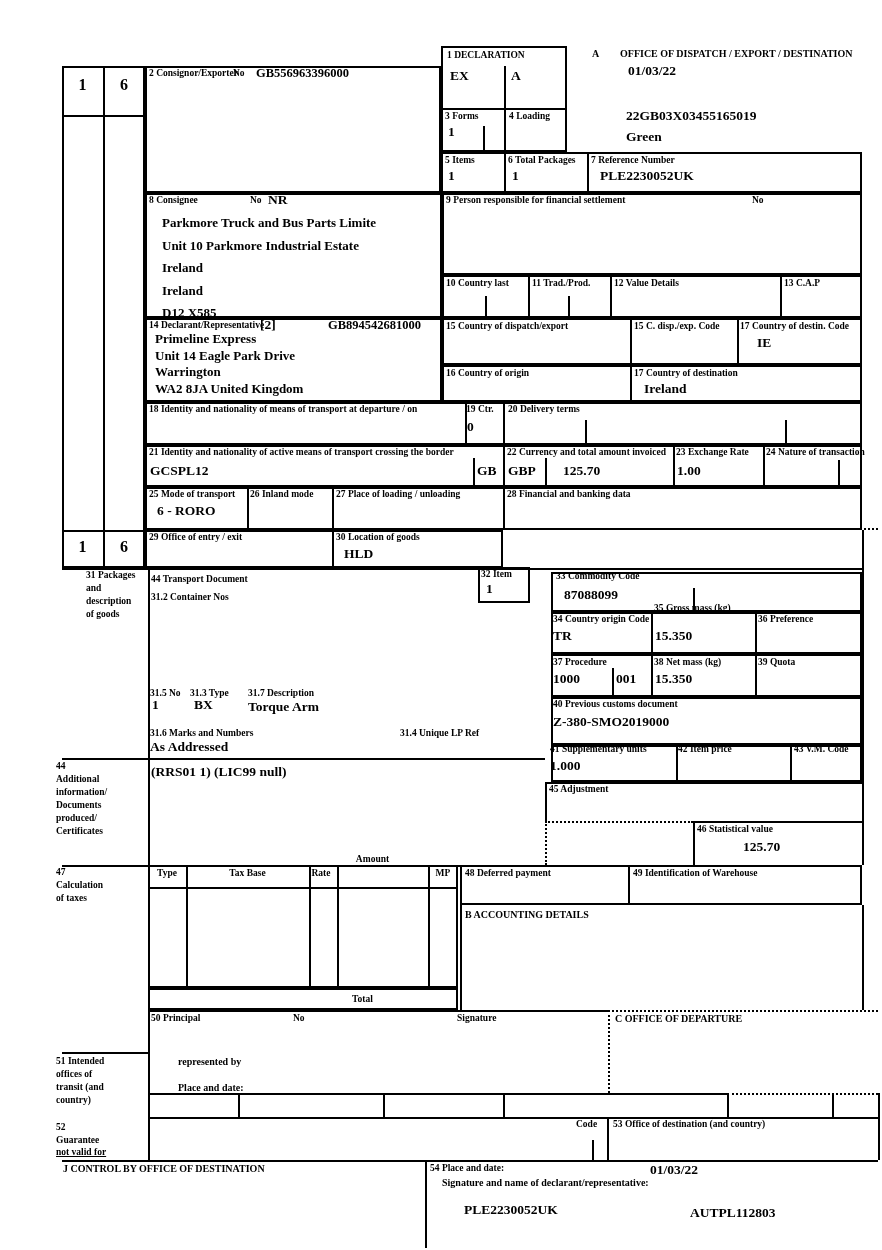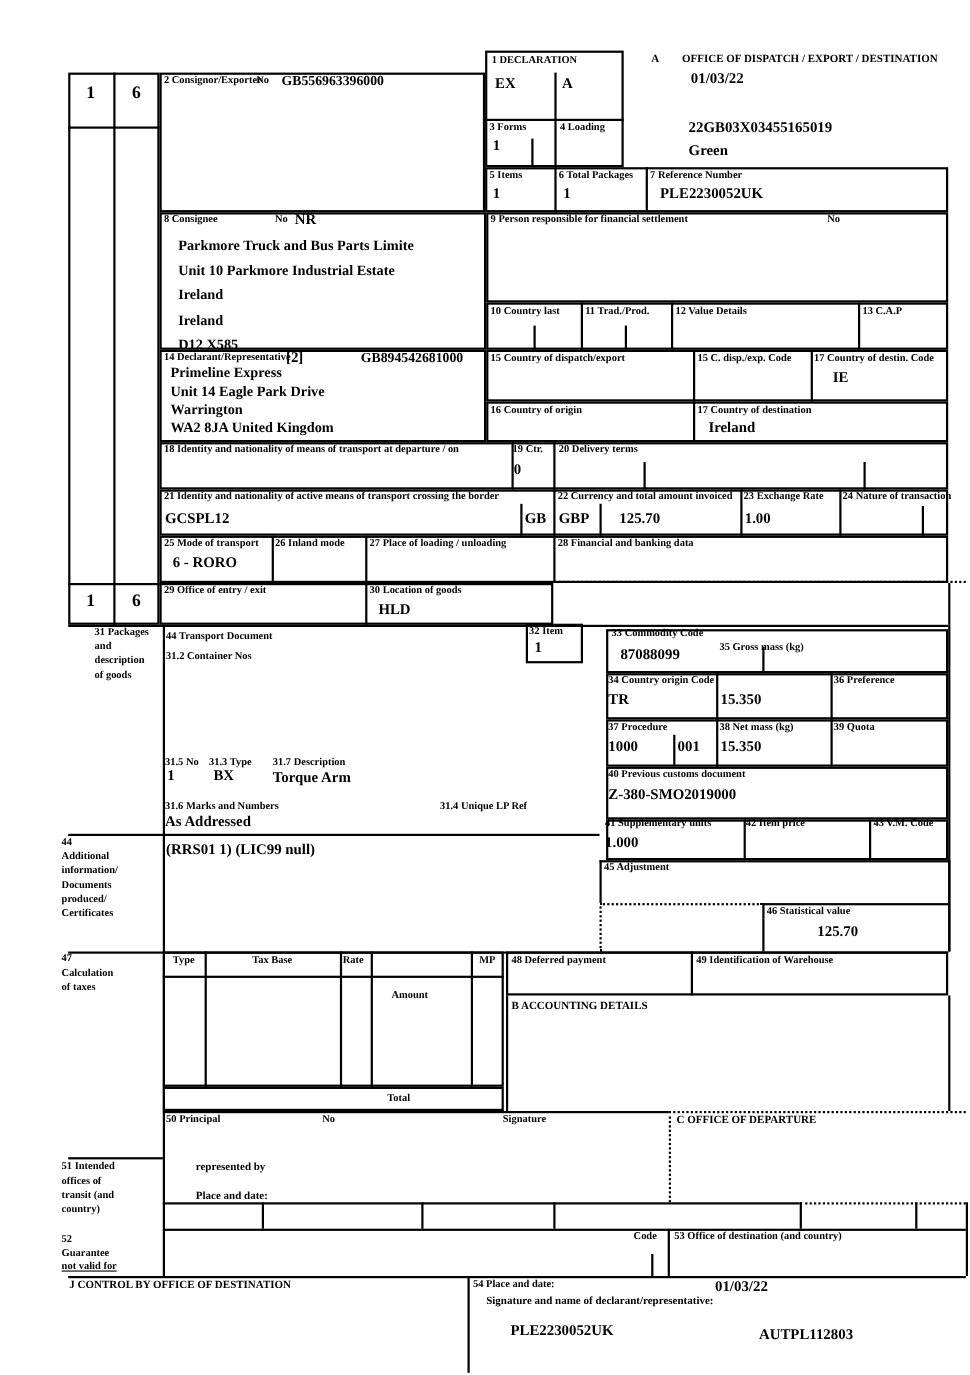--- a/index.html
+++ b/index.html
@@ -233,21 +233,21 @@
 description
 of goods</div>
   <div class="lbl" style="left:151px;top:574px">44 Transport Document</div>
   <div class="lbl" style="left:151px;top:592px">31.2 Container Nos</div>
   <div class="lbl" style="left:481px;top:569px">32 Item</div>
   <div class="val" style="left:486px;top:581px">1</div>
   <div class="lbl" style="left:556px;top:571px">33 Commodity Code</div>
   <div class="val" style="left:564px;top:587px">87088099</div>
   <div class="lbl" style="left:553px;top:614px">34 Country origin Code</div>
   <div class="val" style="left:553px;top:628px">TR</div>
-  <div class="lbl" style="left:654px;top:584px">35 Gross mass (kg)</div>
+  <div class="lbl" style="left:654px;top:603px">35 Gross mass (kg)</div>
   <div class="val" style="left:655px;top:628px">15.350</div>
   <div class="lbl" style="left:758px;top:614px">36 Preference</div>
   <div class="lbl" style="left:553px;top:657px">37 Procedure</div>
   <div class="val" style="left:553px;top:671px">1000</div>
   <div class="val" style="left:616px;top:671px">001</div>
   <div class="lbl" style="left:654px;top:657px">38 Net mass (kg)</div>
   <div class="val" style="left:655px;top:671px">15.350</div>
   <div class="lbl" style="left:758px;top:657px">39 Quota</div>
   <div class="lbl" style="left:553px;top:699px">40 Previous customs document</div>
   <div class="val" style="left:553px;top:714px">Z-380-SMO2019000</div>
@@ -277,21 +277,21 @@
 produced/
 Certificates</div>
   <div class="val" style="left:151px;top:764px">(RRS01 1) (LIC99 null)</div>
 
   <div class="lbl pre" style="left:56px;top:866px;line-height:13px">47
 Calculation
   of taxes</div>
   <div class="lbl ctr" style="left:148px;top:868px;width:38px">Type</div>
   <div class="lbl ctr" style="left:186px;top:868px;width:123px">Tax Base</div>
   <div class="lbl ctr" style="left:305px;top:868px;width:32px">Rate</div>
-  <div class="lbl ctr" style="left:337px;top:900px;width:71px">Amount</div>
+  <div class="lbl ctr" style="left:337px;top:854px;width:71px">Amount</div>
   <div class="lbl ctr" style="left:428px;top:868px;width:30px">MP</div>
   <div class="lbl" style="left:352px;top:994px">Total</div>
 
   <div class="lbl" style="left:465px;top:868px">48 Deferred payment</div>
   <div class="lbl" style="left:633px;top:868px">49 Identification of Warehouse</div>
   <div class="sec" style="left:465px;top:909px">B ACCOUNTING DETAILS</div>
 
   <div class="lbl" style="left:151px;top:1013px">50 Principal</div>
   <div class="lbl" style="left:293px;top:1013px">No</div>
   <div class="lbl" style="left:457px;top:1013px">Signature</div>

